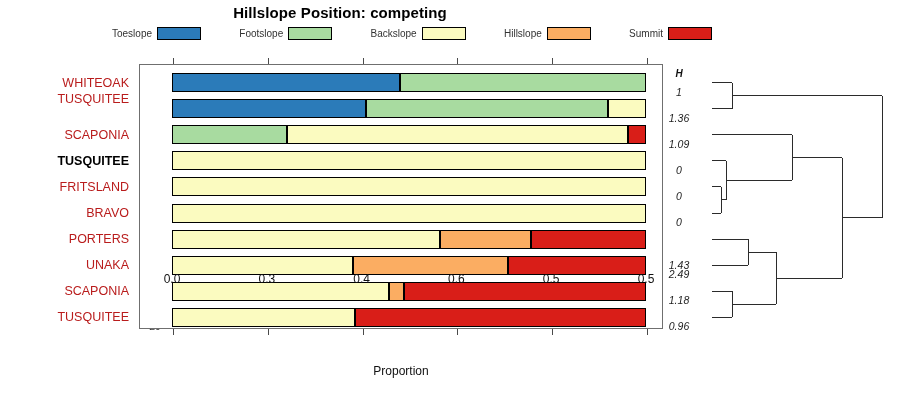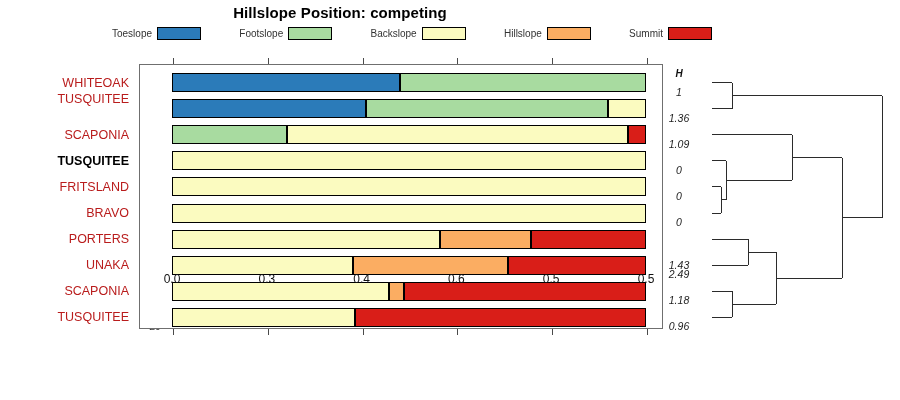--- a/index.html
+++ b/index.html
@@ -208,20 +208,21 @@
         <div class="seg" style="left: 0px; width: 217.092px; background: rgb(251, 251, 192);"></div>
         <div class="seg" style="left: 217.092px; width: 15.168px; background: rgb(251, 173, 98);"></div>
         <div class="seg" style="left: 232.26px; width: 241.74px; background: rgb(217, 30, 24);"></div>
       </div>
       <div class="bar" style="left: 172px; top: 307.9px; width: 474px;">
         <div class="seg" style="left: 0px; width: 182.964px; background: rgb(251, 251, 192);"></div>
         <div class="seg" style="left: 182.964px; width: 291.036px; background: rgb(217, 30, 24);"></div>
       </div>
     </div>
 
+  <div class="xlabel">Proportion</div>
 
   <svg class="dendro" viewBox="0 0 200 275" width="200" height="275">
       <line x1="12" y1="22.5" x2="32" y2="22.5" stroke="#2b2b2b" stroke-width="1" shape-rendering="crispEdges"></line>
       <line x1="12" y1="48.599999999999994" x2="32" y2="48.599999999999994" stroke="#2b2b2b" stroke-width="1" shape-rendering="crispEdges"></line>
       <line x1="32" y1="22.5" x2="32" y2="48.599999999999994" stroke="#2b2b2b" stroke-width="1" shape-rendering="crispEdges"></line>
       <line x1="12" y1="126.9" x2="21" y2="126.9" stroke="#2b2b2b" stroke-width="1" shape-rendering="crispEdges"></line>
       <line x1="12" y1="153" x2="21" y2="153" stroke="#2b2b2b" stroke-width="1" shape-rendering="crispEdges"></line>
       <line x1="21" y1="126.9" x2="21" y2="153" stroke="#2b2b2b" stroke-width="1" shape-rendering="crispEdges"></line>
       <line x1="12" y1="100.80000000000001" x2="26" y2="100.80000000000001" stroke="#2b2b2b" stroke-width="1" shape-rendering="crispEdges"></line>
       <line x1="21" y1="139.95" x2="26" y2="139.95" stroke="#2b2b2b" stroke-width="1" shape-rendering="crispEdges"></line>

